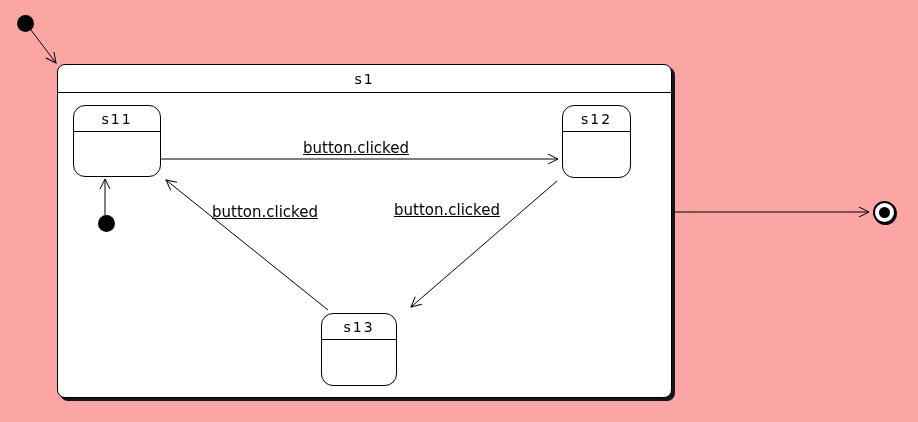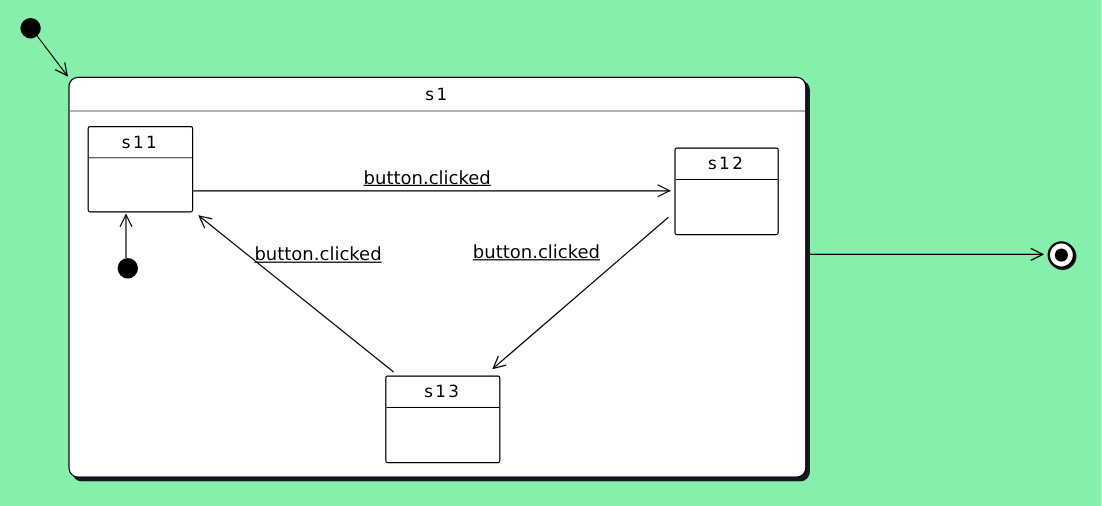--- a/index.html
+++ b/index.html
@@ -1,19 +1,19 @@
 <!DOCTYPE html>
 <html><head>
 <meta charset="utf-8">
 <style>
   html, body { margin: 0; padding: 0; background: #eeeeee; }
   .canvas {
     position: relative;
     width: 918px; height: 422px;
-    background: #86efac;
+    background: #fca5a5;
     font-family: "DejaVu Sans", sans-serif;
     color: #000;
     overflow: hidden;
   }
   .canvas * { box-sizing: border-box; }
 
   
   .state {
     position: absolute;
     background: #ffffff;
@@ -24,25 +24,25 @@
     border-bottom: 1px solid #000;
     font-size: 14px;
     letter-spacing: 2px;
   }
   .composite {
     left: 57px; top: 64px; width: 615px; height: 334px;
     border-radius: 8px;
     box-shadow: 3px 3px 0 0 #15151f;
   }
   .composite > .state-title { height: 28px; border-radius: 8px 8px 0 0; }
-  .simple { border-radius: 2px; }
+  .simple { border-radius: 12px; }
   .simple > .state-title { height: 26px; border-radius: 10px 10px 0 0; }
   #s11 { left: 15px;  top: 40px;  width: 88px; height: 72px; }
-  #s12 { left: 504px; top: 40px;  width: 87px; height: 73px; margin-top: 18px; }
-  #s13 { left: 263px; top: 248px; width: 96px; height: 73px; }
+  #s12 { left: 504px; top: 40px;  width: 69px; height: 73px; }
+  #s13 { left: 263px; top: 248px; width: 76px; height: 73px; }
   .state-compartment { flex: 1; }
 
   
   .initial-dot {
     position: absolute;
     width: 17px; height: 17px;
     background: #000;
     border-radius: 50%;
   }
   .outer-initial { left: 17px; top: 15px; }

